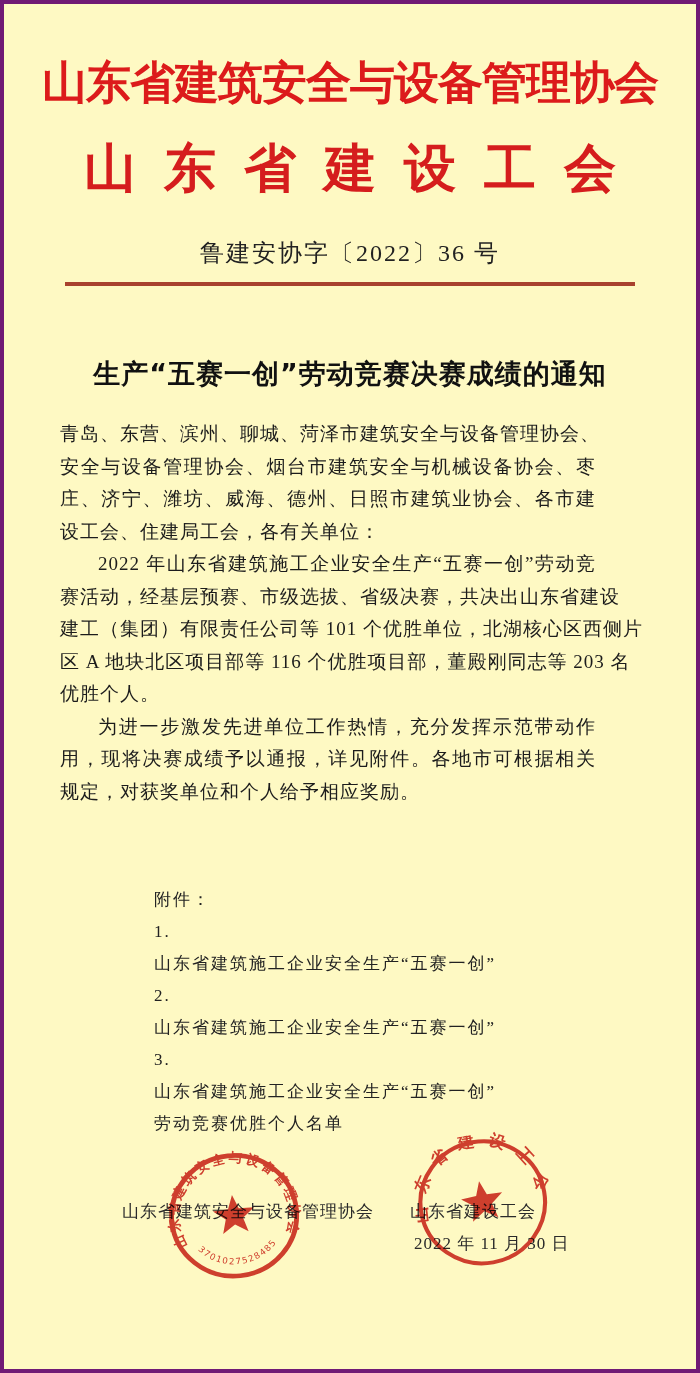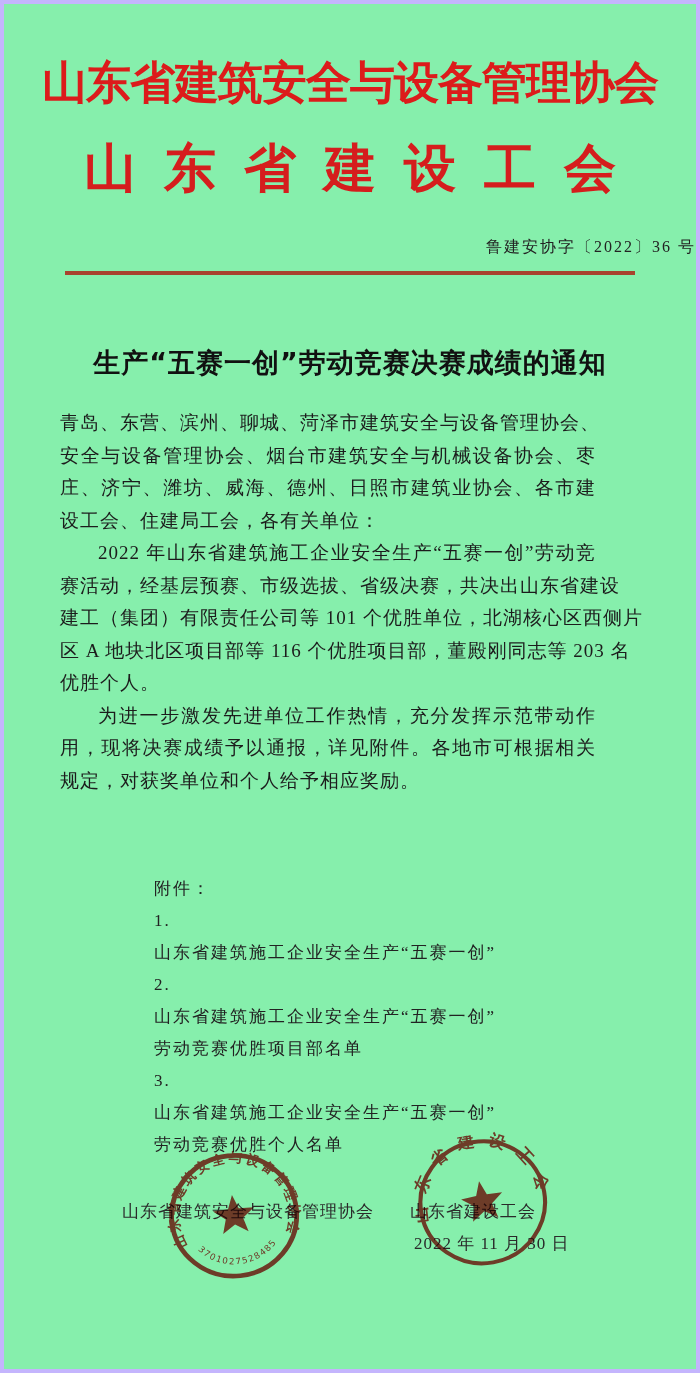--- a/index.html
+++ b/index.html
@@ -1,21 +1,21 @@
 <!DOCTYPE html>
 <html lang="zh"><head>
 <meta charset="utf-8">
 <style>
   html,body { margin:0; padding:0; background:#888; }
   .page {
     position: relative;
     width: 700px; height: 1373px;
     margin: 0 auto;
-    background: #86efac;
-    border: 4px solid #c4b5fd;
+    background: #fef9c3;
+    border: 4px solid #701a75;
     box-sizing: border-box;
     overflow: hidden;
     font-family: "Liberation Serif", "DejaVu Serif", serif;
     color: #1f1f1f;
   }
   
   .org1 {
     margin-top: 52px;
     text-align: center;
     font-family: "DejaVu Sans", "Liberation Sans", sans-serif;
@@ -31,22 +31,22 @@
     font-family: "Liberation Serif", "DejaVu Serif", serif;
     font-weight: 700;
     font-size: 52px;
     letter-spacing: 28px;
     margin-right: -28px;
     color: #d51d1d;
     line-height: 1.1;
   }
   .docnum {
     margin-top: 40px;
-    text-align: right;
-    font-size: 16px;
+    text-align: center;
+    font-size: 24px;
     letter-spacing: 2px;
     color: #222;
   }
   .rule {
     width: 570px;
     height: 4px;
     margin: 13px auto 0 auto;
     background: #a8422e;
   }
   
@@ -144,21 +144,20 @@
       <span class="att-no">1.</span>
       <span class="att-lines">
         <div>山东省建筑施工企业安全生产“五赛一创”</div>
       </span>
     </div>
     <div class="att-row">
       <span class="att-gutter"></span>
       <span class="att-no">2.</span>
       <span class="att-lines">
         <div>山东省建筑施工企业安全生产“五赛一创”</div>
-        <div>劳动竞赛优胜项目部名单</div>
       </span>
     </div>
     <div class="att-row">
       <span class="att-gutter"></span>
       <span class="att-no">3.</span>
       <span class="att-lines">
         <div>山东省建筑施工企业安全生产“五赛一创”</div>
         <div>劳动竞赛优胜个人名单</div>
       </span>
     </div>

